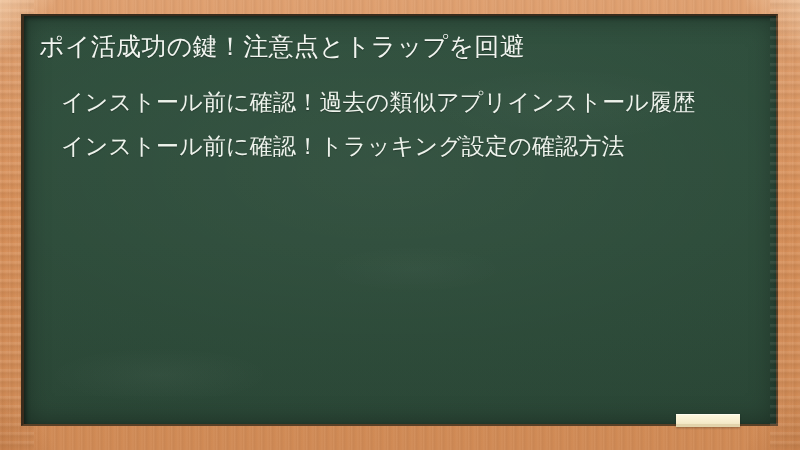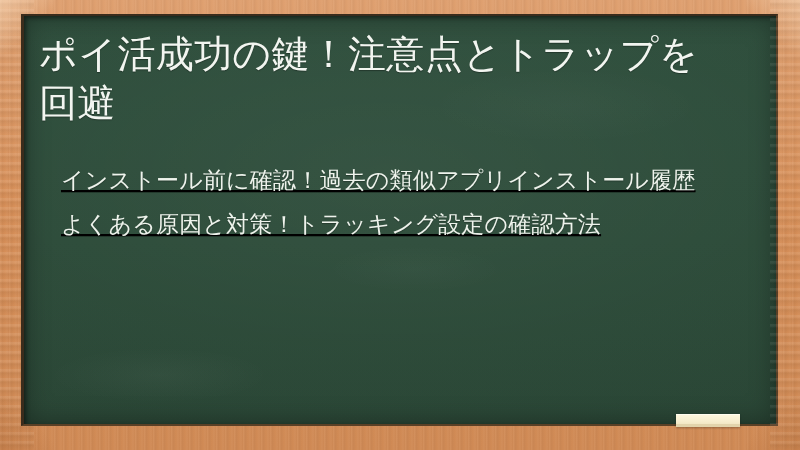--- a/index.html
+++ b/index.html
@@ -119,34 +119,33 @@
 
   
   .content {
     position: relative;
     z-index: 2;
     padding: 14px 26px 0 15px;
   }
 
   .board-title {
     color: #f2f5f0;
-    font-size: 38px;
+    font-size: 25px;
     line-height: 1.30;
     font-weight: 400;
     letter-spacing: 0.3px;
     margin: 0;
     text-shadow: 0 1px 1px rgba(0,0,0,0.30);
     max-width: 690px;
   }
 
   .topic-list {
     list-style: none;
-    margin: 36px 0 0 0;
+    margin: 24px 0 0 0;
     padding: 0 0 0 22px;
-    text-decoration: underline;
   }
   .topic-list li {
     color: #eef3ec;
     font-size: 23px;
     line-height: 1.33;
     letter-spacing: 0.2px;
     margin: 0 0 14px 0;
     max-width: 672px;
     text-shadow: 0 1px 1px rgba(0,0,0,0.28);
   }
@@ -184,21 +183,21 @@
 
   <div class="board">
     <div class="dust"></div>
 
     <div class="content">
 
       <h1 class="board-title">ポイ活成功の鍵！注意点とトラップを回避</h1>
 
       <ul class="topic-list">
         <li>インストール前に確認！過去の類似アプリインストール履歴</li>
-        <li>よくある原因と対策！トラッキング設定の確認方法</li>
+        <li>インストール前に確認！トラッキング設定の確認方法</li>
       </ul>
 
     </div>
   </div>
 
   <div class="eraser">
     <div class="eraser-felt"></div>
   </div>
 
 </div>

